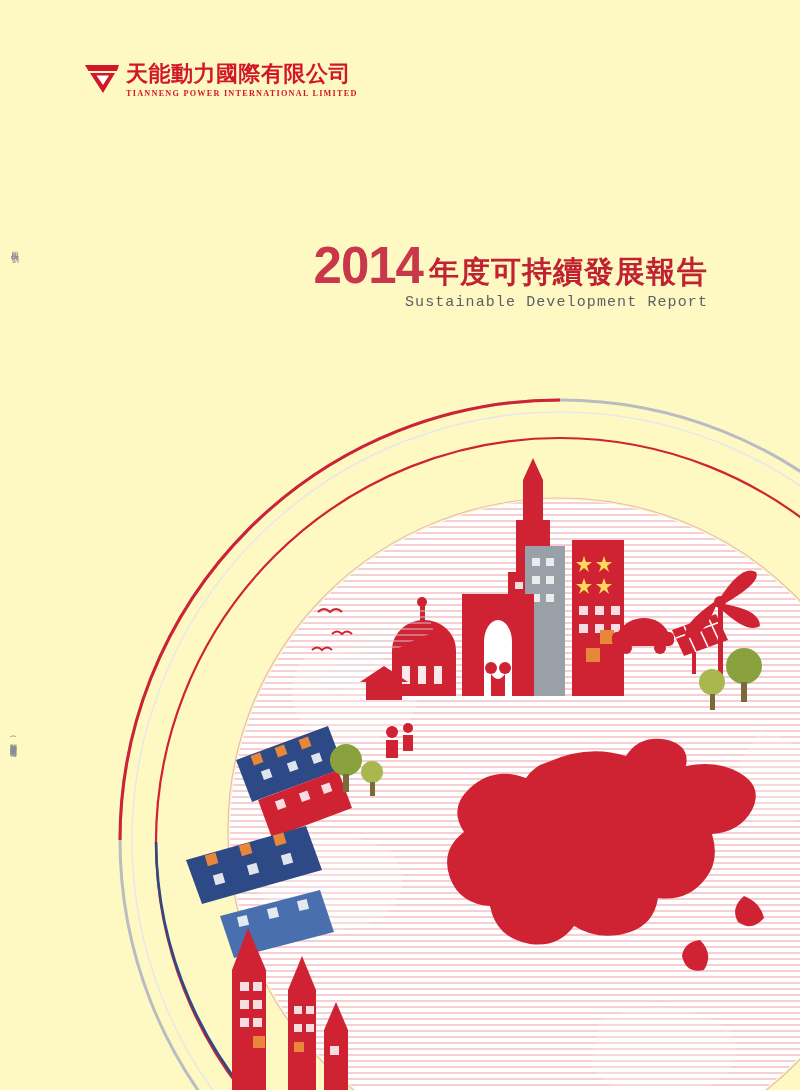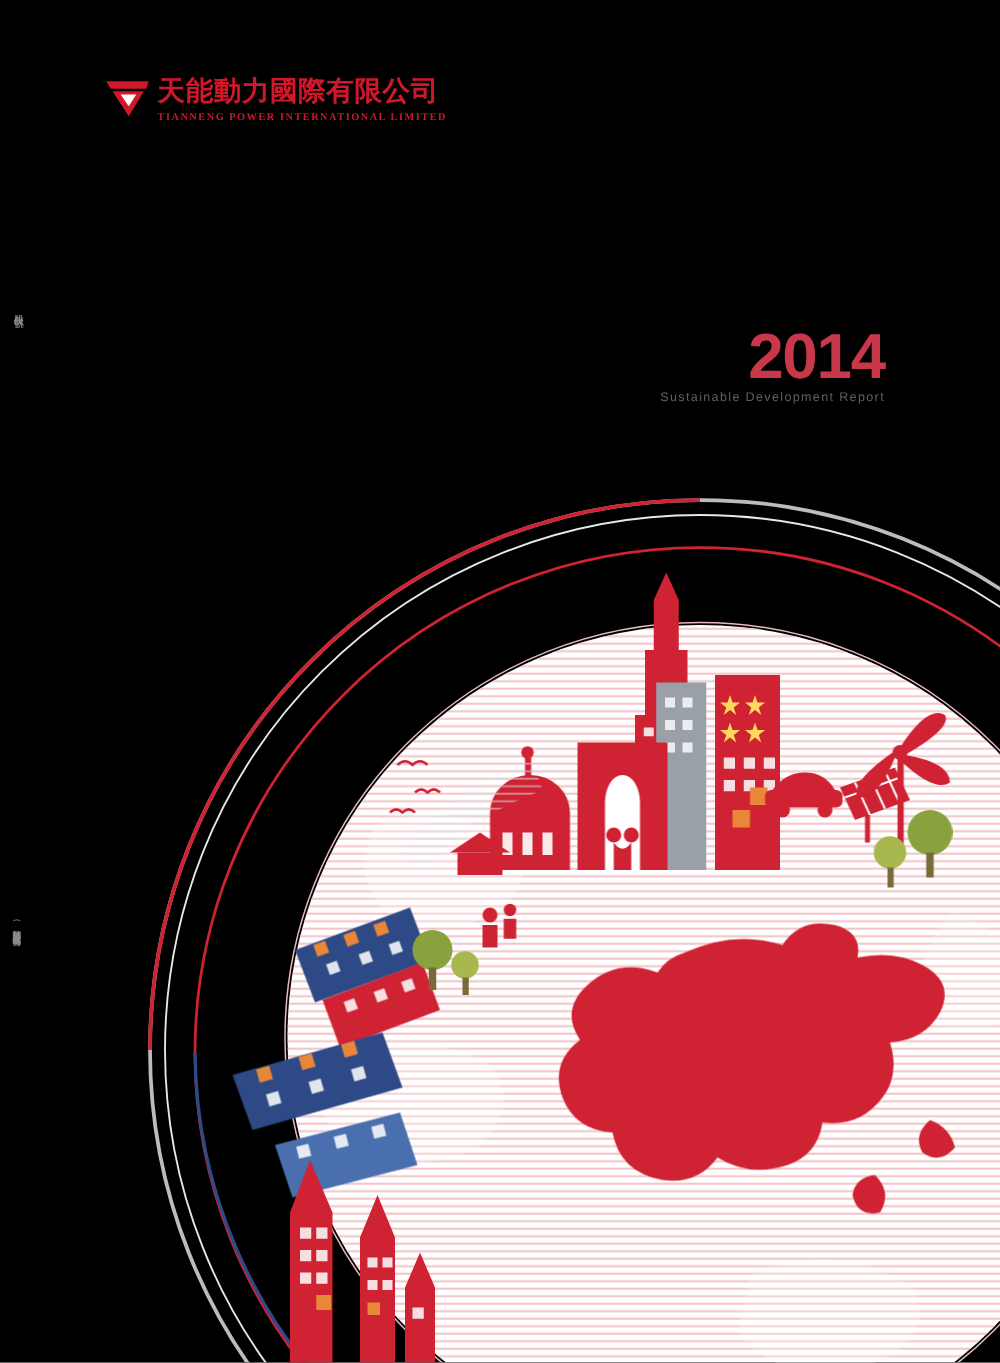--- a/index.html
+++ b/index.html
@@ -12,21 +12,21 @@
     height: 1090px;
     position: relative;
     overflow: hidden;
     font-family: "Liberation Sans", sans-serif;
   }
 
   
   .page {
     position: absolute;
     inset: 0;
-    background: #000000;
+    background: #fef9c3;
     overflow: hidden;
   }
 
   
   .logo-block {
     position: absolute;
     left: 84px;
     top: 62px;
     display: flex;
     align-items: flex-start;
@@ -72,35 +72,34 @@
     align-items: flex-end;
     justify-content: flex-end;
   }
   .title-year {
     font-family: "Liberation Sans", sans-serif;
     font-size: 51px;
     font-weight: bold;
     color: #c8384a;
     letter-spacing: -1px;
     line-height: 0.95;
-    margin-top: 19px;
   }
   .title-cn {
     font-family: "DejaVu Sans", sans-serif;
     font-size: 30px;
     font-weight: bold;
     color: #c02233;
     letter-spacing: 1px;
     line-height: 1;
     margin-left: 6px;
     padding-bottom: 3px;
   }
   .title-en {
-    font-family: Liberation Sans, sans-serif;
-    font-size: 10px;
+    font-family: Liberation Mono, monospace;
+    font-size: 15px;
     color: #5d6066;
     letter-spacing: 1.1px;
     margin-top: 4px;
   }
 
   
   .side-text {
     position: absolute;
     left: 8px;
     color: #7e8086;
@@ -151,20 +150,21 @@
     </div>
     <div class="logo-text">
       <div class="logo-cn">天能動力國際有限公司</div>
       <div class="logo-en">TIANNENG POWER INTERNATIONAL LIMITED</div>
     </div>
   </div>
 
   <div class="title-block">
     <div class="title-row">
       <div class="title-year">2014</div>
+      <div class="title-cn">年度可持續發展報告</div>
     </div>
     <div class="title-en">Sustainable Development Report</div>
   </div>
 
   <div class="side-text cn">股份代號</div>
   <div class="side-text en">(於開曼群島註冊成立之有限公司)</div>
 
   <div class="artwork">
     <svg width="800" height="760" viewBox="0 0 800 760">
       <defs>

